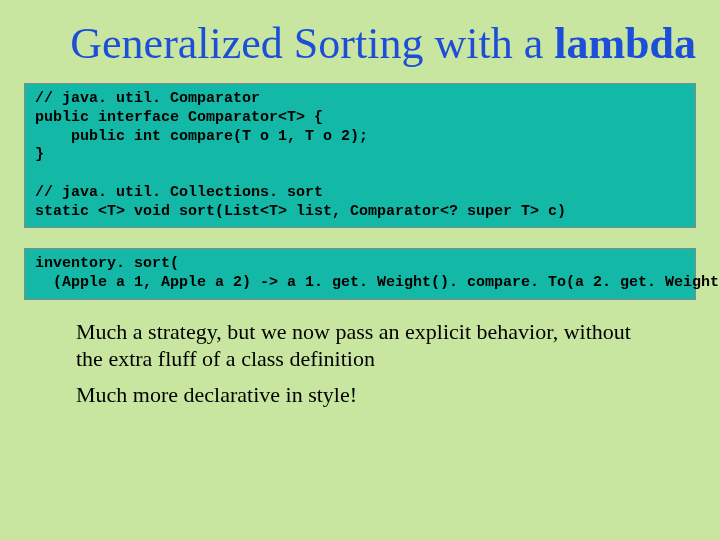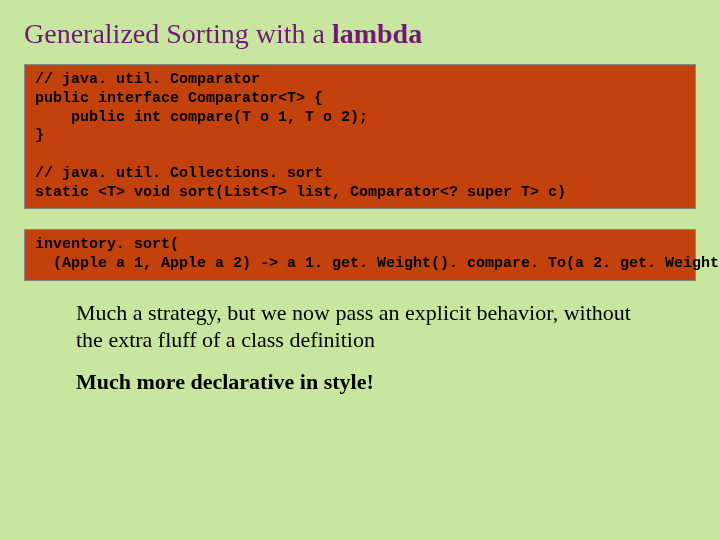--- a/index.html
+++ b/index.html
@@ -9,49 +9,49 @@
     background: #c8e6a0;
     font-family: "Times New Roman", Times, serif;
     overflow: hidden;
   }
   .slide {
     width: 100%;
     height: 100%;
     padding: 18px 24px;
   }
   .title {
-    font-size: 28px;
-    text-align: left;
-    color: #701a75;
+    font-size: 44px;
+    text-align: right;
+    color: #1d4ed8;
     margin-bottom: 14px;
     font-weight: normal;
   }
   .title .bold { font-weight: bold; }
   .code-box {
-    background: #c2410c;
+    background: #14b8a6;
     border: 1px solid #888;
     padding: 6px 10px;
     font-family: "Courier New", Courier, monospace;
     font-size: 15px;
     line-height: 1.25;
     margin-bottom: 10px;
     white-space: pre;
     color: #000;
   }
   .code-box.bold-code { font-weight: bold; }
   .spacer-sm { height: 10px; }
   .body-text {
     font-size: 22px;
     color: #000;
     margin-left: 52px;
     margin-right: 40px;
     margin-top: 18px;
     line-height: 1.25;
   }
-  .body-text + .body-text { margin-top: 14px; font-weight: bold; }
+  .body-text + .body-text { margin-top: 8px; }
 </style>
 </head>
 <body>
 
 <div class="slide">
 
   <h1 class="title">
     <span>Generalized Sorting with a </span><span class="bold">lambda</span>
   </h1>
 

